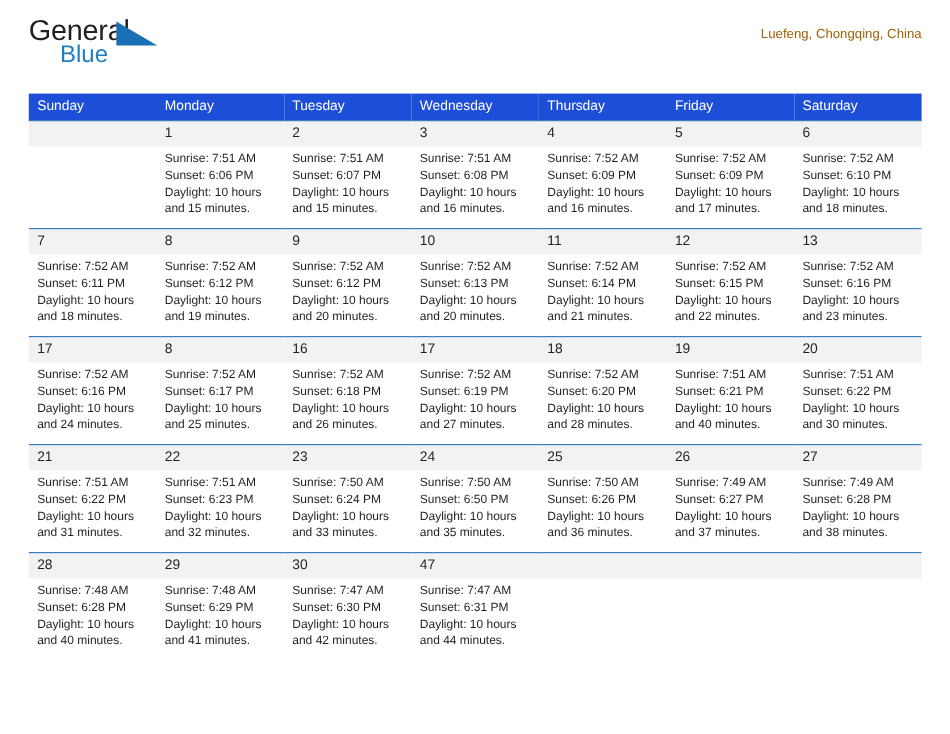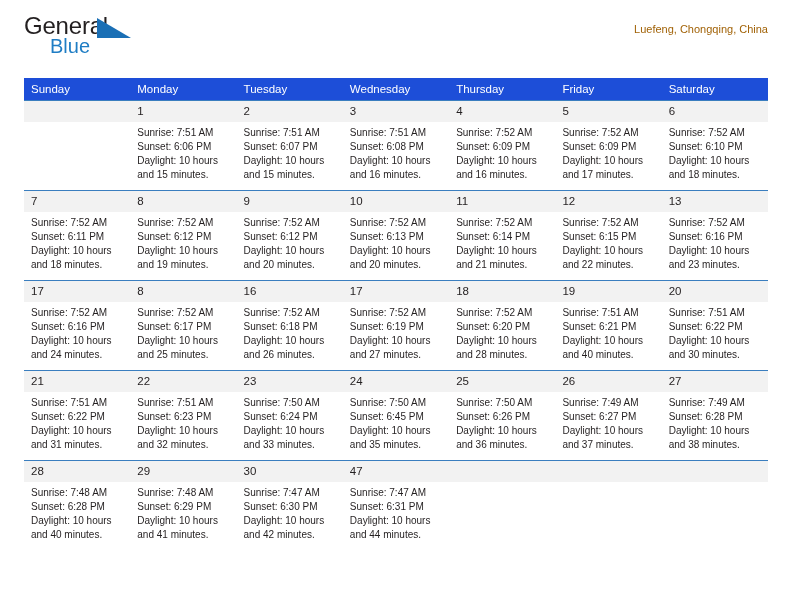--- a/index.html
+++ b/index.html
@@ -368,21 +368,21 @@
               <div>Sunrise: 7:50 AM</div>
               <div>Sunset: 6:24 PM</div>
               <div>Daylight: 10 hours</div>
               <div>and 33 minutes.</div>
             </div>
           </td>
           <td class="day-cell">
             <div class="daynum">24</div>
             <div class="details">
               <div>Sunrise: 7:50 AM</div>
-              <div>Sunset: 6:45 PM</div>
+              <div>Sunset: 6:50 PM</div>
               <div>Daylight: 10 hours</div>
               <div>and 35 minutes.</div>
             </div>
           </td>
           <td class="day-cell">
             <div class="daynum">25</div>
             <div class="details">
               <div>Sunrise: 7:50 AM</div>
               <div>Sunset: 6:26 PM</div>
               <div>Daylight: 10 hours</div>

